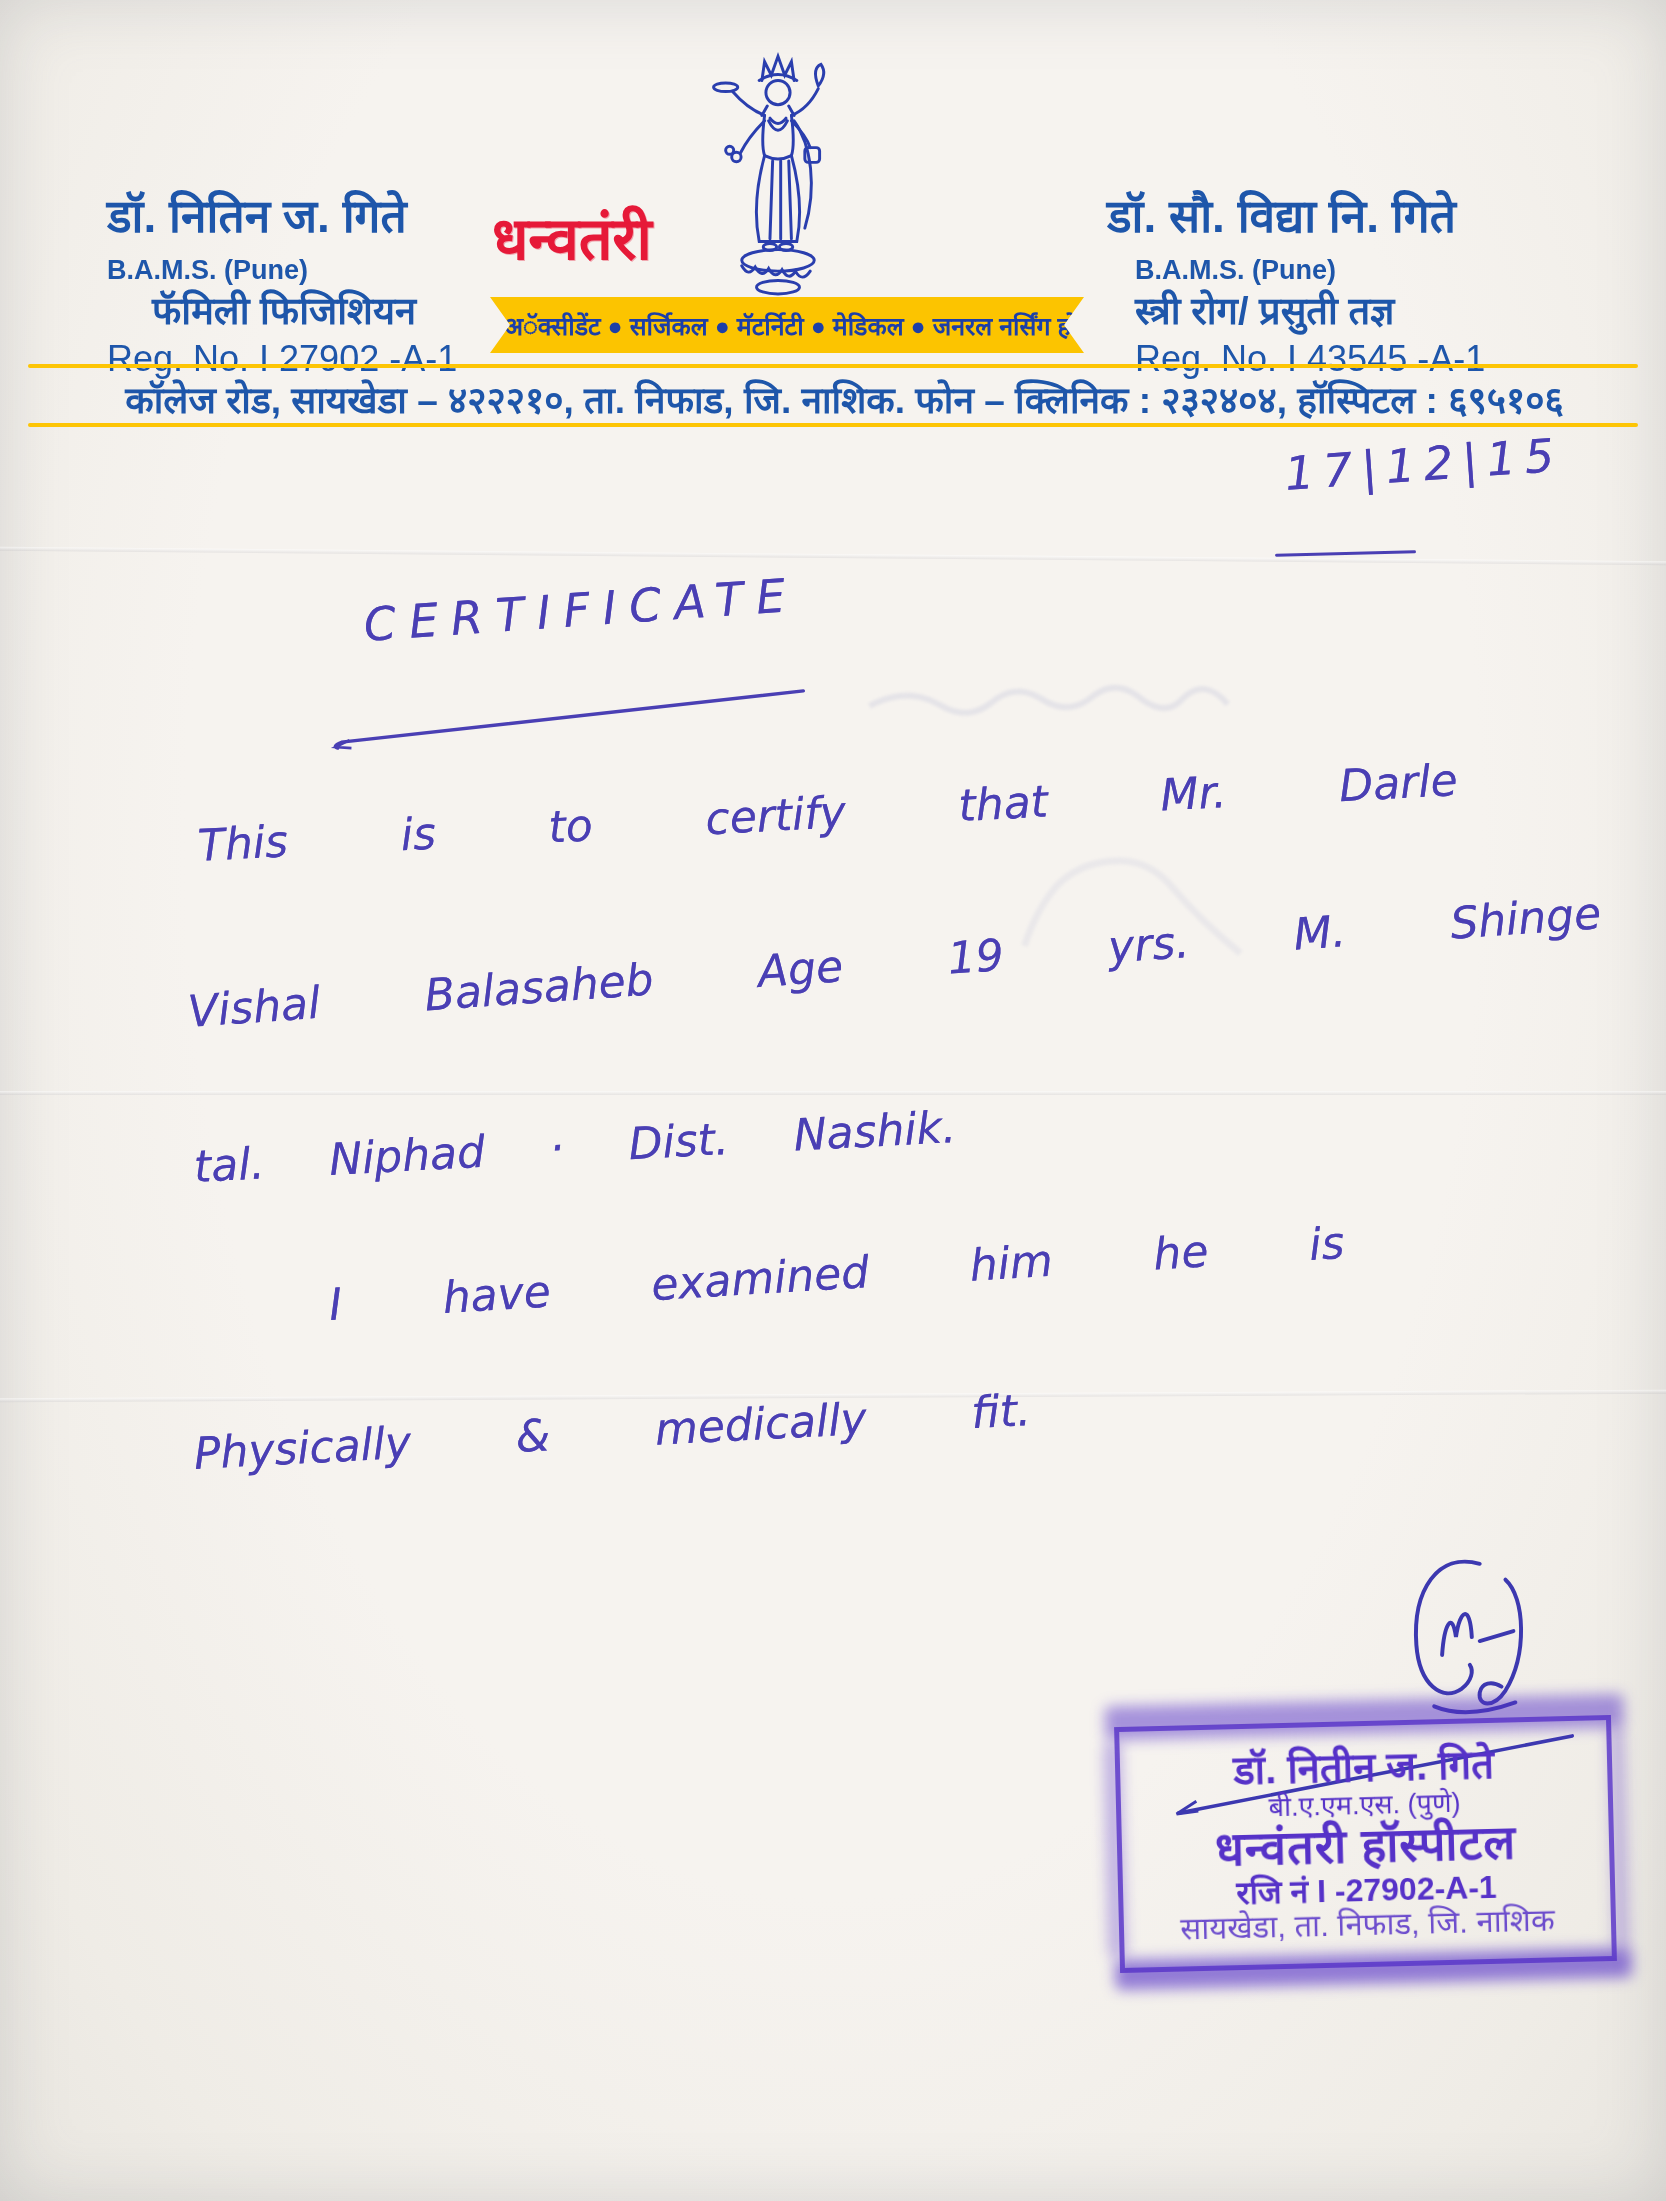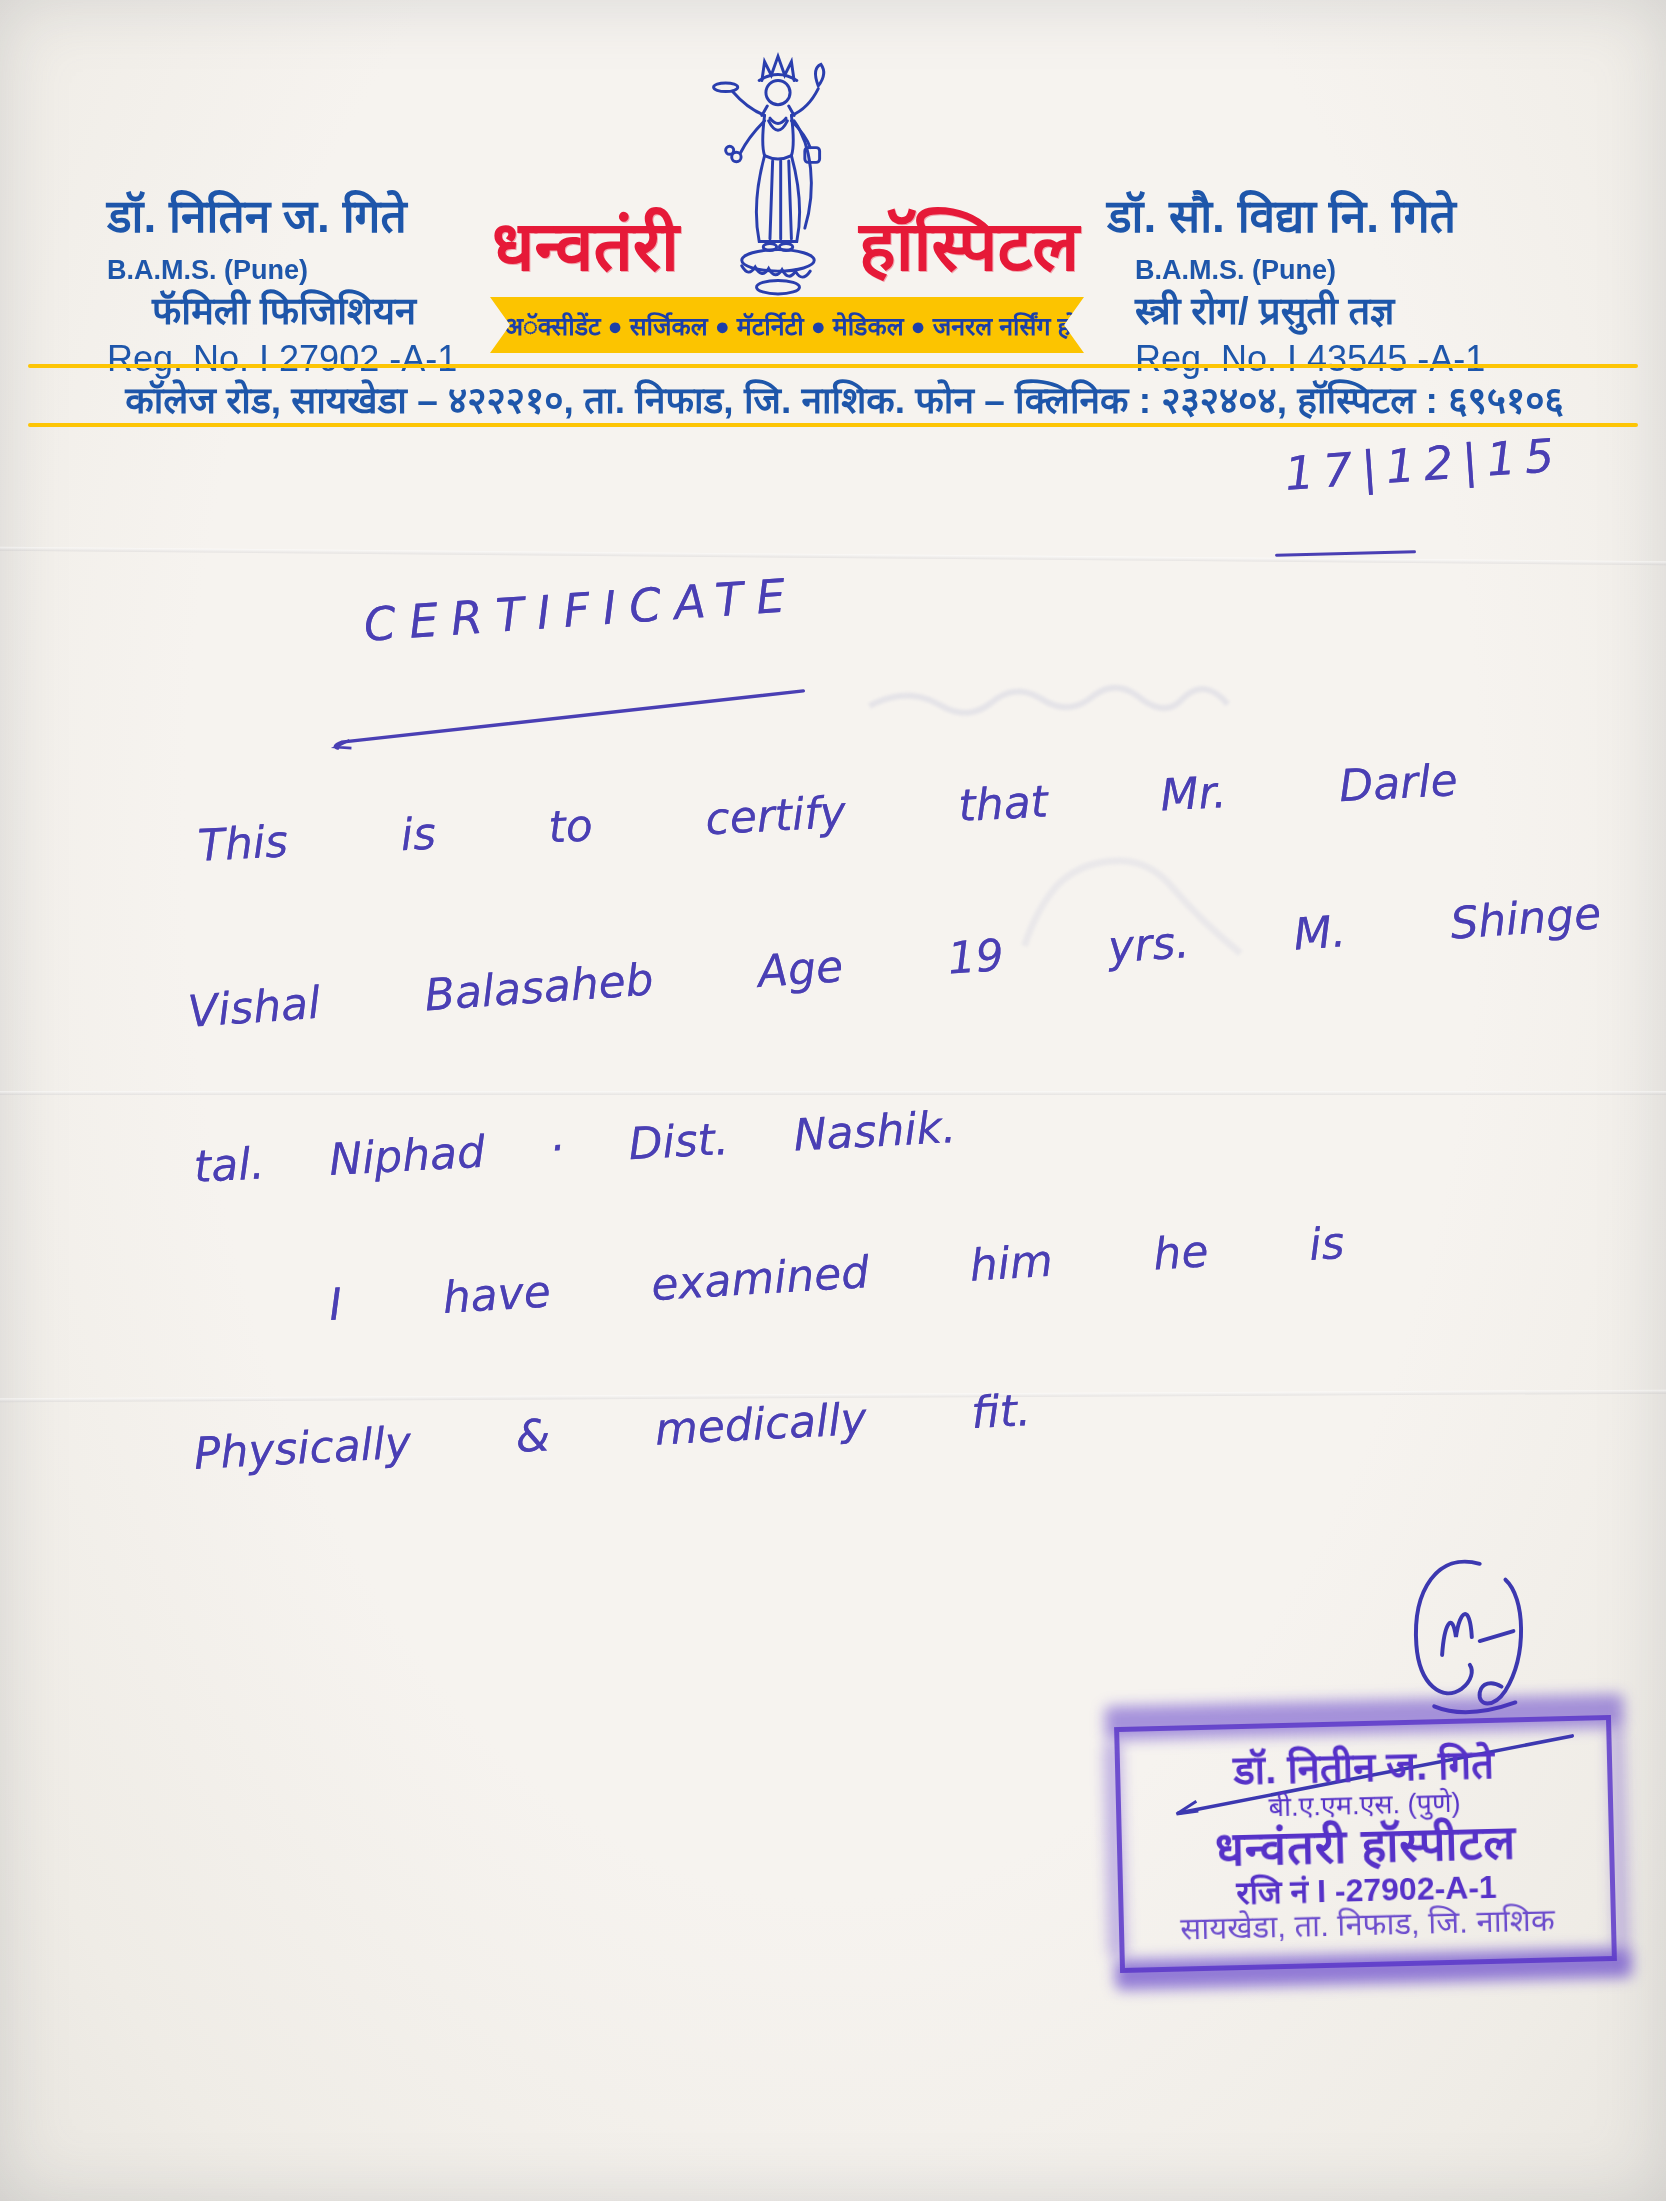--- a/index.html
+++ b/index.html
@@ -13,21 +13,21 @@
   
   .doc-block{position:absolute;color:#1e56aa;line-height:1.15;}
   .doc-block .name{font-size:46px;font-weight:bold;white-space:nowrap;}
   .doc-block .deg{font-size:27px;font-weight:bold;margin-top:12px;}
   .doc-block .spec{font-size:38px;font-weight:bold;margin-top:4px;white-space:nowrap;margin-left:45px;}
   .doc-block .reg{font-size:36px;margin-top:4px;white-space:nowrap;}
   .doc-left{left:107px;top:190px;}
   .doc-right{left:1107px;top:190px;}
   .doc-right .deg,.doc-right .spec,.doc-right .reg{margin-left:28px;}
 
-  .title-part{position:absolute;color:#e61938;font-weight:bold;font-size:69px;white-space:nowrap;
+  .title-part{position:absolute;color:#e61938;font-weight:bold;font-size:59px;white-space:nowrap;
     text-shadow:1px 1px 0 rgba(230,25,56,.35);}
   .title-l{left:492px;top:196px;}
   .title-r{left:859px;top:196px;}
 
   .deity{position:absolute;left:693px;top:51px;width:170px;height:255px;}
 
   .banner{
     position:absolute;left:490px;top:297px;width:594px;height:56px;background:#fcc400;
     clip-path:polygon(0 0,100% 0,calc(100% - 20px) 50%,100% 100%,0 100%,20px 50%);
     display:flex;align-items:center;justify-content:center;
@@ -100,21 +100,20 @@
   </div>
 
   <div class="doc-block doc-right">
     <div class="name">डॉ. सौ. विद्या नि. गिते</div>
     <div class="deg">B.A.M.S. (Pune)</div>
     <div class="spec">स्त्री रोग/ प्रसुती तज्ञ</div>
     <div class="reg">Reg. No. I 43545 -A-1</div>
   </div>
 
   <div class="title-part title-l">धन्वतंरी</div>
-  <div class="title-part title-r">हॉस्पिटल</div>
 
   <svg class="deity" viewBox="0 0 120 190">
     <g fill="none" stroke="#2a3eae" stroke-width="2.2" stroke-linecap="round">
       <path d="M48 22 L50 8 L55 18 L60 4 L65 18 L70 8 L72 22"></path>
       <path d="M46 22 Q60 13 74 22"></path>
       <circle cx="60" cy="31" r="9"></circle>
       <path d="M52 41 L48 48 M68 41 L72 48"></path>
       <path d="M50 48 C40 44 32 37 26 30"></path>
       <ellipse cx="21" cy="27" rx="9" ry="3.2"></ellipse>
       <path d="M70 48 C80 44 86 36 90 28"></path>

